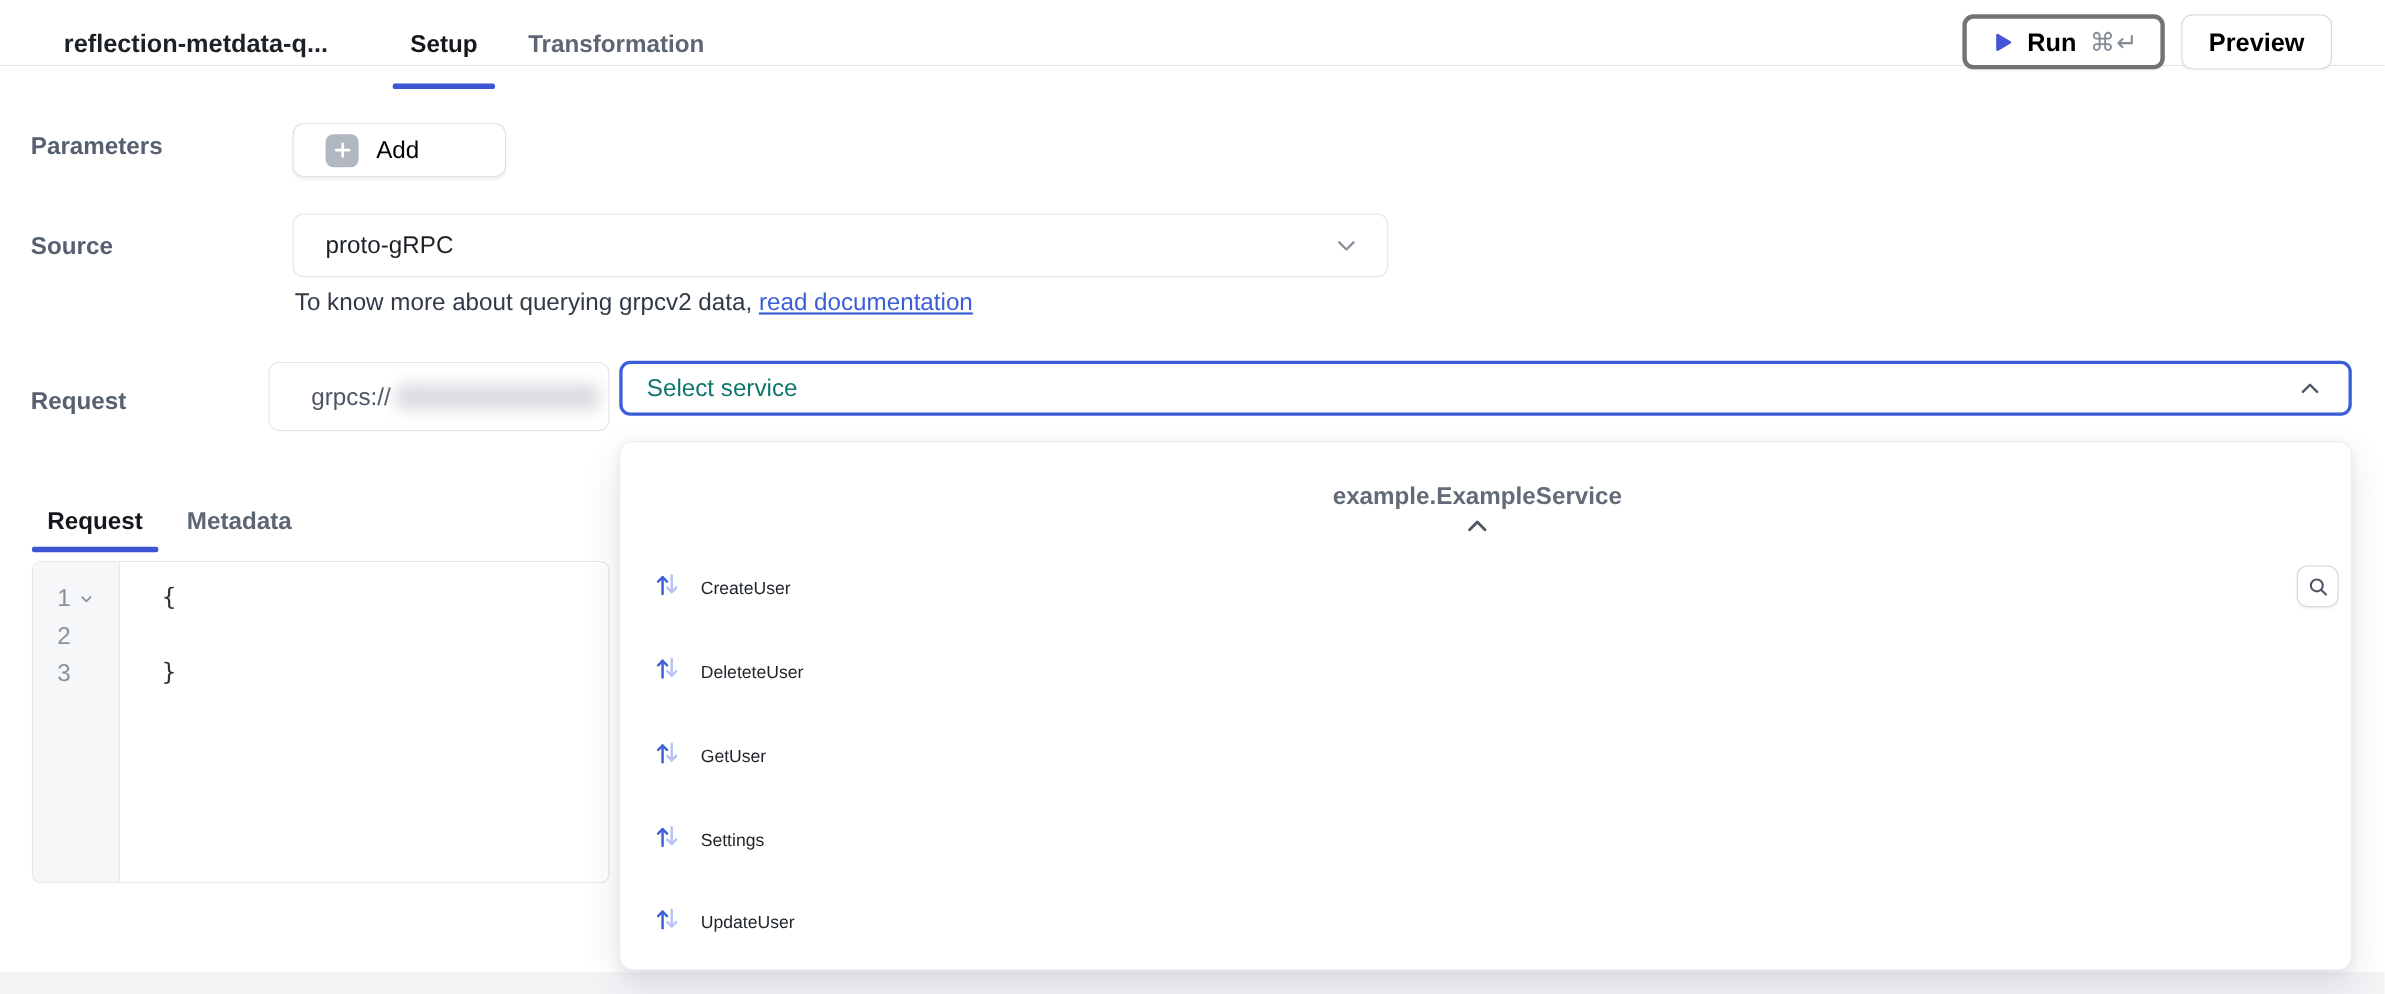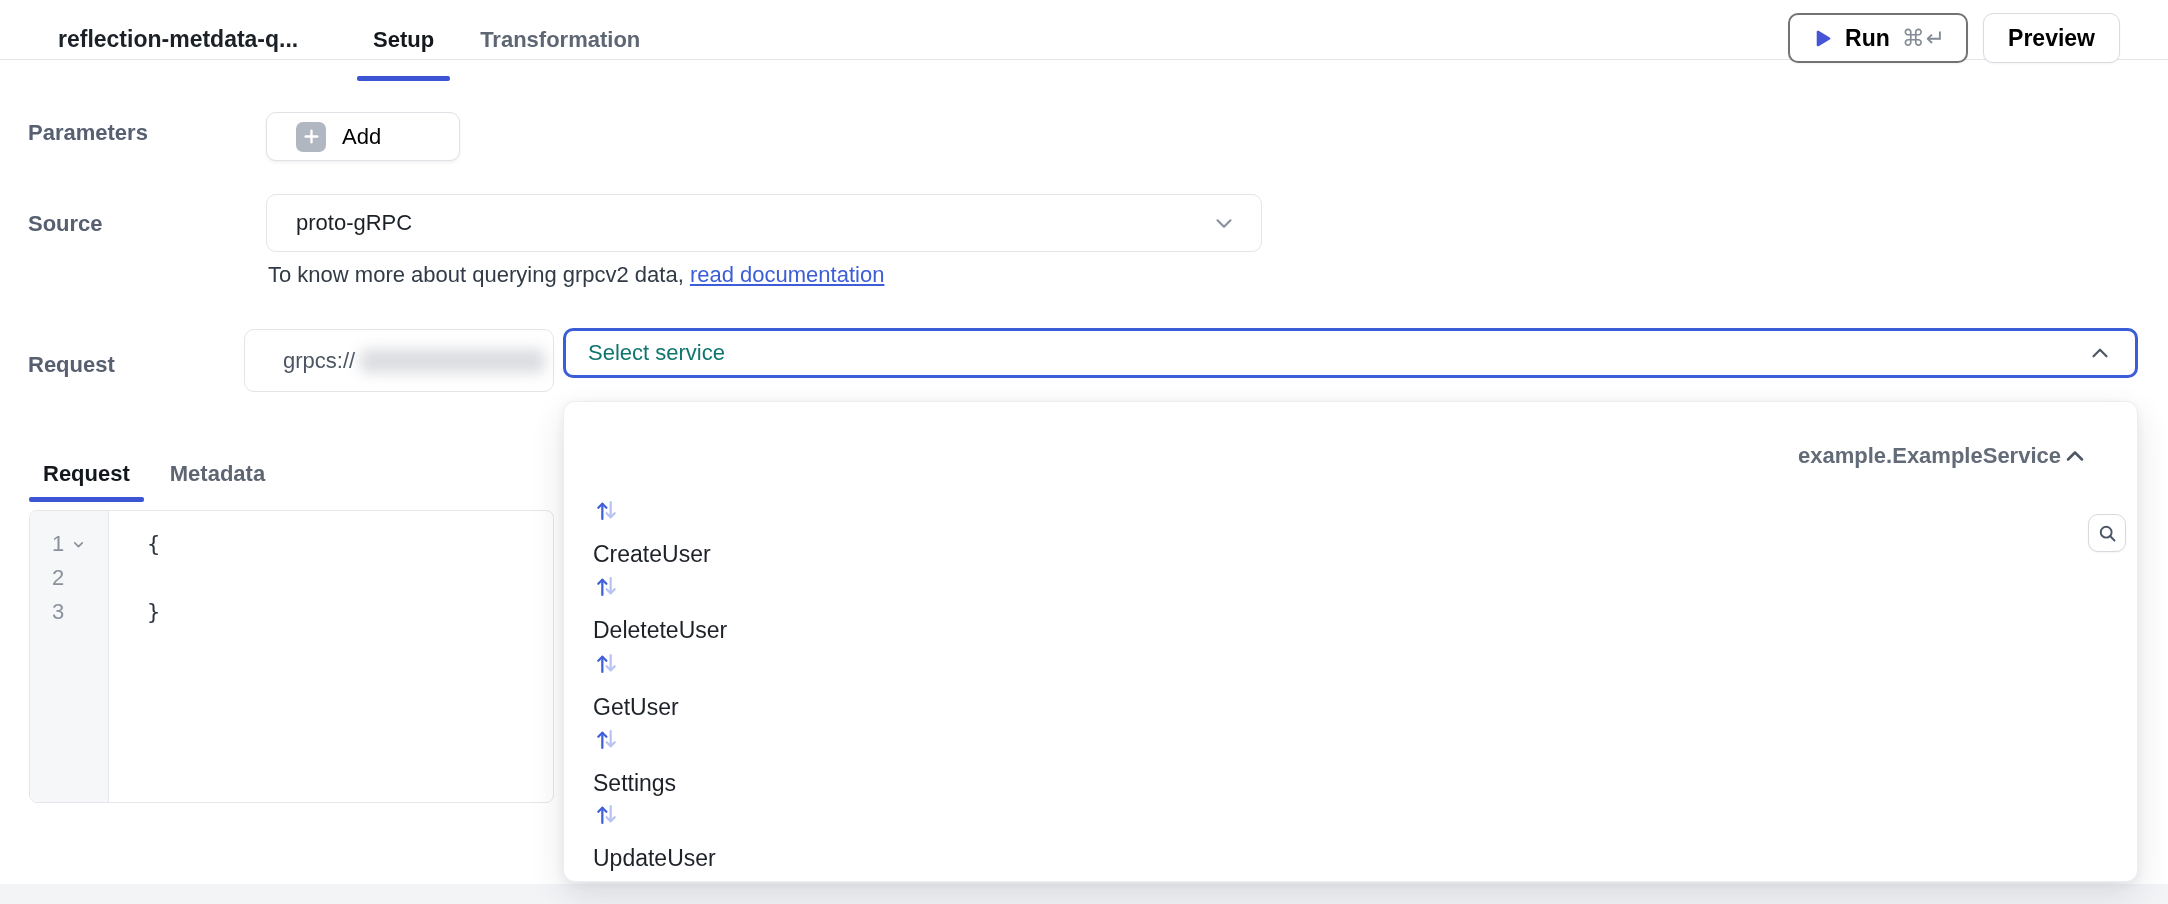--- a/index.html
+++ b/index.html
@@ -14,21 +14,21 @@
                  font-size:23px; font-weight:700; color:#1c2127; }
   .top-tabs { position:absolute; left:357px; top:0; height:80px; display:flex; gap:14px; }
   .top-tab { position:relative; height:80px; display:flex; align-items:center; padding:0 16px;
              font-size:22px; font-weight:600; color:#5d6672; cursor:pointer; }
   .top-tab.active { color:#14181d; }
   .top-tab.active::after { content:""; position:absolute; left:0; right:0; bottom:-1px;
                            height:5px; background:#3b55d4; border-radius:2px; }
   .header-actions { position:absolute; right:48px; top:13px; display:flex; gap:15px; }
   .btn { display:flex; align-items:center; background:#fff; border-radius:10px; height:50px;
          cursor:pointer; font-family:inherit; box-shadow:0 1px 2px rgba(27,32,43,.05); }
-  .run-btn { gap:12px; padding:5px 20px; border:2px solid #737373; font-size:23px; font-weight:700; }
+  .run-btn { gap:12px; padding:5px 20px; border:4px solid #737373; font-size:23px; font-weight:700; }
   .run-shortcut { color:#858c97; font-size:23px; font-weight:500; letter-spacing:1px; }
   .preview-btn { padding:0 24px; border:1px solid #d9dbe0; font-size:23px; font-weight:600; }
 
   
   .row-label { position:absolute; left:28px; font-size:22px; font-weight:700; color:#566070; }
   .add-btn { position:absolute; left:266px; top:112px; width:194px; height:49px;
              display:flex; align-items:center; gap:16px; padding-left:29px;
              background:#fff; border:1px solid #dfe1e6; border-radius:10px;
              box-shadow:0 2px 3px rgba(27,32,43,.06); cursor:pointer; font-size:22px; font-weight:500; }
   .plus-box { width:30px; height:30px; border-radius:7px; background:#b1b7c1;
@@ -44,25 +44,25 @@
                border-radius:10px; padding-left:38px; font-size:22px; color:#4b5563; cursor:text; }
   .redacted { width:185px; height:24px; margin-left:5px; border-radius:6px;
               background:#c7cad0; filter:blur(7px); opacity:.65; }
   .service-select { left:563px; top:328px; width:1575px; height:50px; padding:0 22px;
                     border:3px solid #3b5dd8; border-radius:10px; color:#0f766e; z-index:41; }
 
   
   .dropdown { position:absolute; left:563px; top:401px; width:1575px; height:481px;
               background:#fff; border:1px solid #edeef2; border-radius:12px; z-index:30;
               box-shadow:0 14px 34px rgba(33,41,64,.12), 0 2px 8px rgba(33,41,64,.06); }
-  .group-row { position:absolute; left:20px; right:48px; top:36px; height:36px;
-               display:flex; align-items:center; justify-content:flex-end; cursor:pointer; }
+  .group-row { position:absolute; left:20px; right:35px; top:36px; height:36px;
+               display:flex; align-items:center; justify-content:flex-start; cursor:pointer;flex-direction:column; }
   .group-label { font-size:22px; font-weight:600; color:#626b77; }
-  .option { position:absolute; left:29px; height:48px; display:flex; align-items:flex-start;
-            gap:17px; font-size:23px; font-weight:500; color:#1d2228; cursor:pointer;flex-direction:column; }
+  .option { position:absolute; left:29px; height:48px; display:flex; align-items:flex-end;
+            gap:17px; font-size:16px; font-weight:500; color:#1d2228; cursor:pointer; }
   .search-btn { position:absolute; right:11px; top:112px; width:38px; height:38px;
                 background:#fff; border:1px solid #d6d9dd; border-radius:10px;
                 display:flex; align-items:center; justify-content:center; cursor:pointer;
                 box-shadow:0 1px 2px rgba(27,32,43,.05); }
 
   
   .editor-tabs { position:absolute; left:29px; top:446px; height:56px; display:flex; gap:12px; z-index:1; }
   .editor-tab { position:relative; height:56px; display:flex; align-items:center; padding:0 14px;
                 font-size:22px; font-weight:700; color:#5d6672; cursor:pointer; }
   .editor-tab.active { color:#14181d; }

